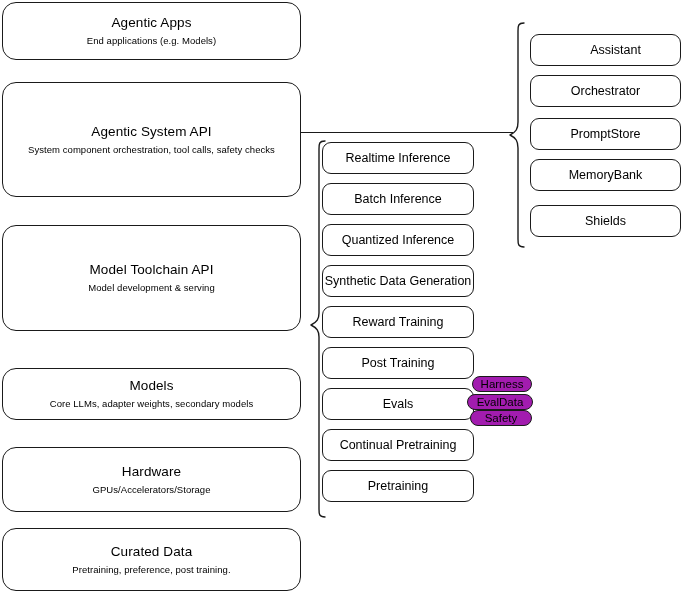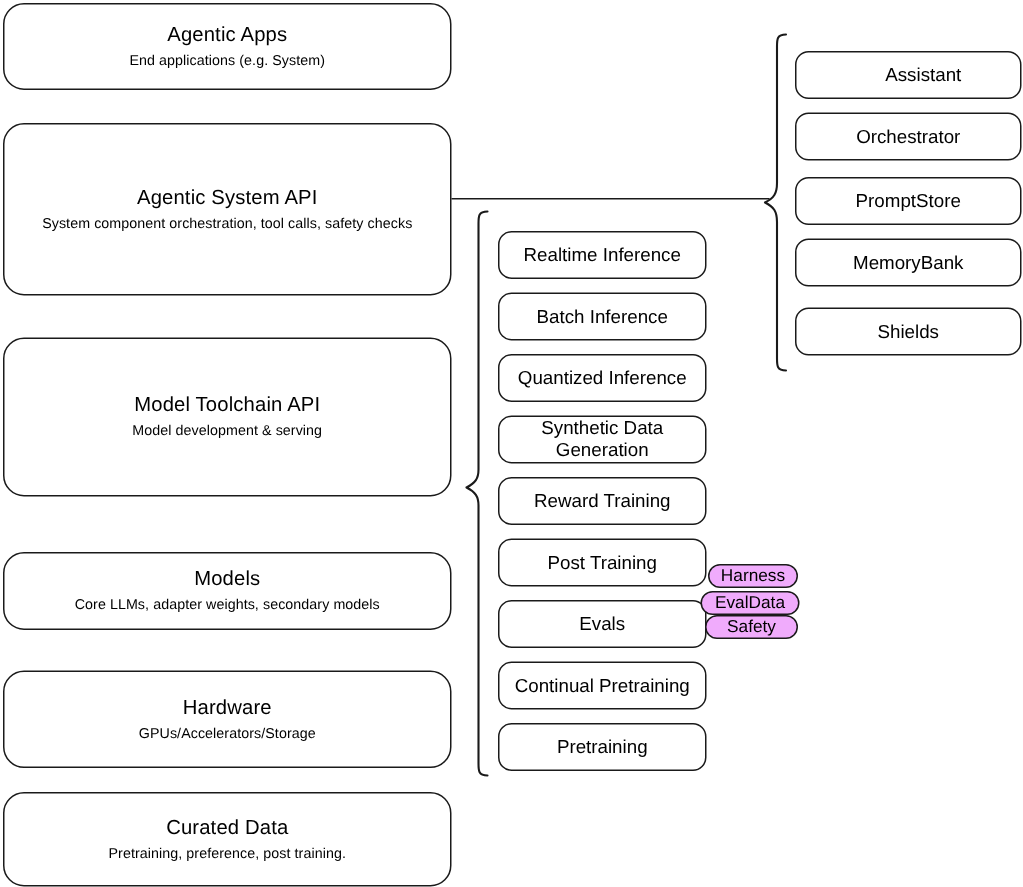--- a/index.html
+++ b/index.html
@@ -54,28 +54,28 @@
     letter-spacing: 0.05px;
   }
 
   
   .item-box {
     height: 32px;
     border-radius: 9px;
     font-size: 12.5px;
     line-height: 15px;
   }
-  .mid-box  { left: 332px; width: 139px; margin-top: 12px; }
+  .mid-box  { left: 322px; width: 152px; }
   .right-box{ left: 530px; width: 151px; }
 
   
   .tag {
     position: absolute;
     box-sizing: border-box;
-    background: #f0abfc;
+    background: #a21caf;
     border: 1.4px solid #1a1a1a;
     border-radius: 999px;
     height: 16px;
     display: flex;
     align-items: center;
     justify-content: center;
     font-size: 11.5px;
     line-height: 13px;
     white-space: nowrap;
     z-index: 5;
@@ -100,21 +100,21 @@
     stroke-linejoin: round;
   }
 </style>
 </head>
 <body>
 
 <div id="diagram">
 
   <div class="node layer-box" style="top:2px;height:58px;">
     <div class="layer-title">Agentic Apps</div>
-    <div class="layer-sub">End applications (e.g. System)</div>
+    <div class="layer-sub">End applications (e.g. Models)</div>
   </div>
 
   <div class="node layer-box" style="top:82px;height:115px;">
     <div class="layer-title">Agentic System API</div>
     <div class="layer-sub">System component orchestration, tool calls, safety checks</div>
   </div>
 
   <div class="node layer-box" style="top:225px;height:106px;">
     <div class="layer-title">Model Toolchain API</div>
     <div class="layer-sub">Model development &amp; serving</div>

